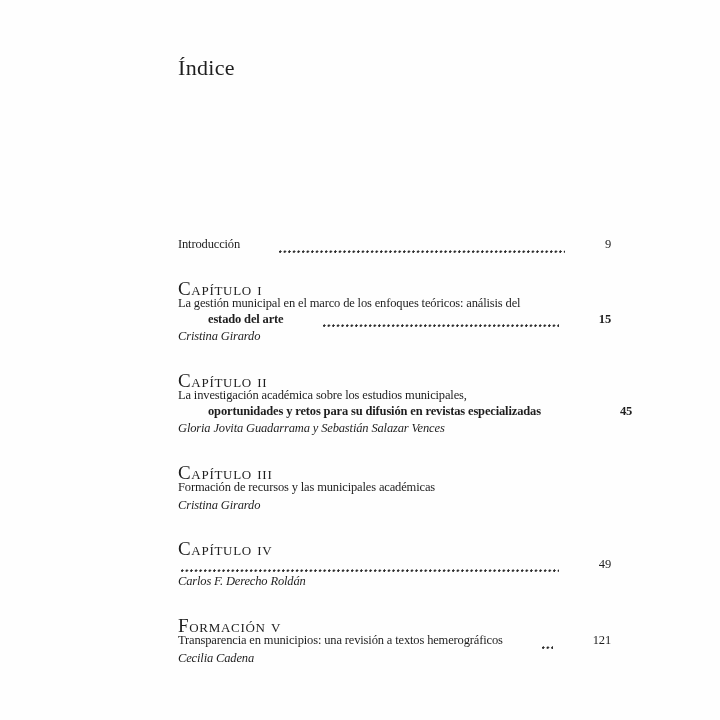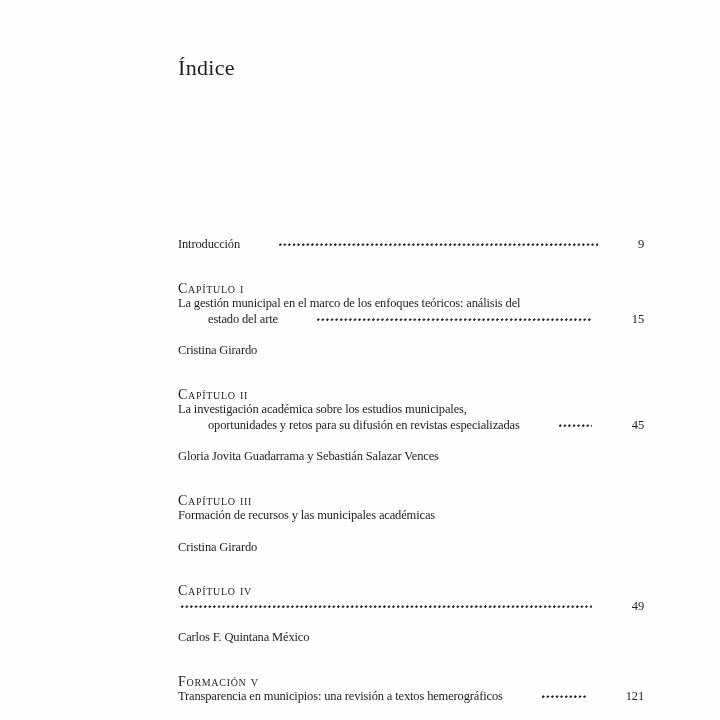--- a/index.html
+++ b/index.html
@@ -6,65 +6,66 @@
     margin: 0;
     padding: 0;
     background: #ffffff;
   }
   .book-page {
     position: relative;
     width: 720px;
     height: 720px;
     background: #fefefe;
     box-sizing: border-box;
-    padding: 57px 76px 0 178px;
+    padding: 57px 109px 0 178px;
     font-family: "Liberation Serif", "DejaVu Serif", serif;
     color: #1e1e1e;
     overflow: hidden;
   }
   .page-title {
     font-size: 22px;
     font-weight: 400;
     line-height: 1;
     margin: 0;
     letter-spacing: 0.3px;
   }
   .toc {
     margin-top: 158px;
     font-size: 12.5px;
     line-height: 15.5px;
     letter-spacing: -0.15px;
   }
   .chapter { margin-top: 13px; }
   .chapter-heading {
     font-variant: small-caps;
-    font-size: 14px;
+    font-size: 19px;
     letter-spacing: 0.7px;
     margin-top: 28px;
   }
   .entry-line { white-space: nowrap; }
   .leader-line {
     display: flex;
-    align-items: center;
+    align-items: flex-end;
     gap: 36px;
   }
   .leader-line .entry-text { white-space: nowrap; }
-  .indented { padding-left: 30px; }
+  .indented { padding-left: 30px; font-weight: bold; }
   .dots {
     flex: 1 1 auto;
     height: 3px;
     margin: 0 4px 0 3px;
     background-image: radial-gradient(circle at 1.2px 1.6px, #2a2a2a 1.05px, rgba(0,0,0,0) 1.35px);
     background-size: 4.6px 3px;
     background-repeat: repeat-x;
     background-position: left bottom;
   }
   .page-num { white-space: nowrap; }
   .author {
-    margin-top: 16px;
+    font-style: italic;
+    margin-top: 2px;
   }
 </style>
 </head>
 <body>
 
 <div class="book-page">
 
   <h1 class="page-title">Índice</h1>
 
   <div class="toc">
@@ -102,21 +103,21 @@
       <div class="entry-line">Formación de recursos y las municipales académicas</div>
       <div class="author">Cristina Girardo</div>
     </section>
 
     <section class="chapter">
       <div class="chapter-heading">Capítulo iv</div>
       <div class="leader-line">
         <span class="dots"></span>
         <span class="page-num">49</span>
       </div>
-      <div class="author">Carlos F. Quintana México</div>
+      <div class="author">Carlos F. Derecho Roldán</div>
     </section>
 
     <section class="chapter">
       <div class="chapter-heading">Formación v</div>
       <div class="leader-line">
         <span class="entry-text">Transparencia en municipios: una revisión a textos hemerográficos</span>
         <span class="dots"></span>
         <span class="page-num">121</span>
       </div>
       <div class="author">Cecilia Cadena</div>

